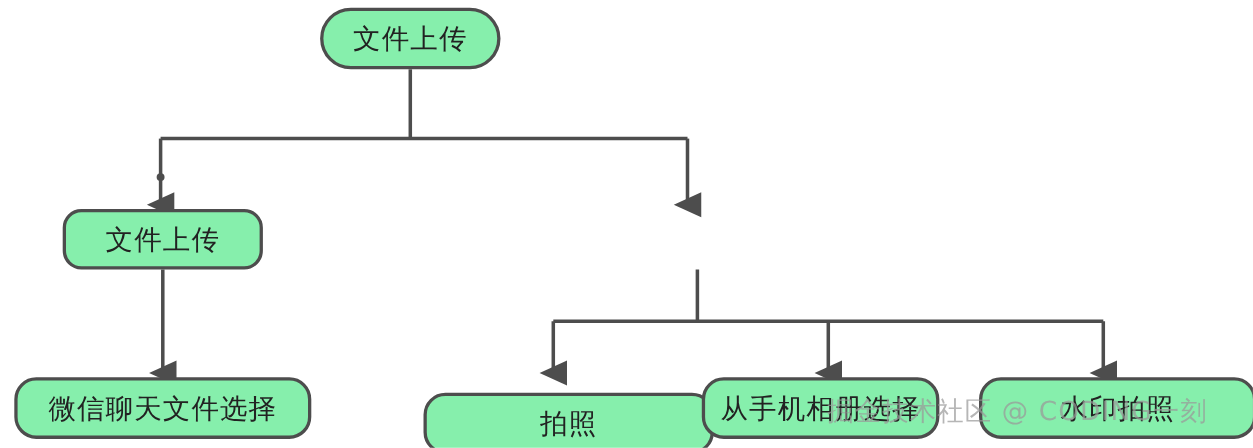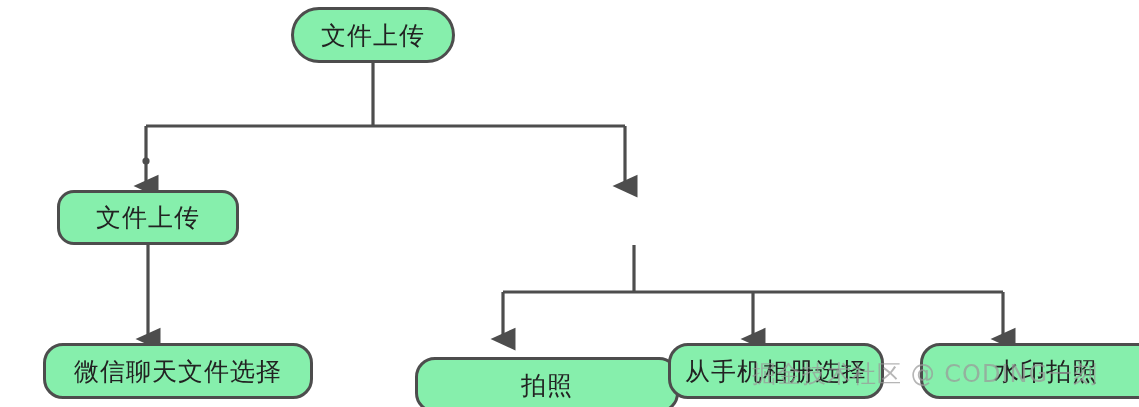--- a/index.html
+++ b/index.html
@@ -33,21 +33,21 @@
     border: 3px solid #4d4d4d;
     color: #222222;
     font-size: 25px;
     line-height: 1;
     letter-spacing: 1px;
     white-space: nowrap;
     font-family: "DejaVu Sans", "Liberation Sans", sans-serif;
   }
   .node.pill   { border-radius: 32px; }
   .node.rrect  { border-radius: 17px; }
-  .node.rrect2 { border-radius: 20px; margin-left: 30px; }
+  .node.rrect2 { border-radius: 20px; }
 
   .watermark {
     position: absolute;
     color: #9a9a9a;
     opacity: 0.72;
     font-size: 24px;
     letter-spacing: 1px;
     white-space: nowrap;
     font-family: "DejaVu Sans", "Liberation Sans", sans-serif;
     pointer-events: none;

